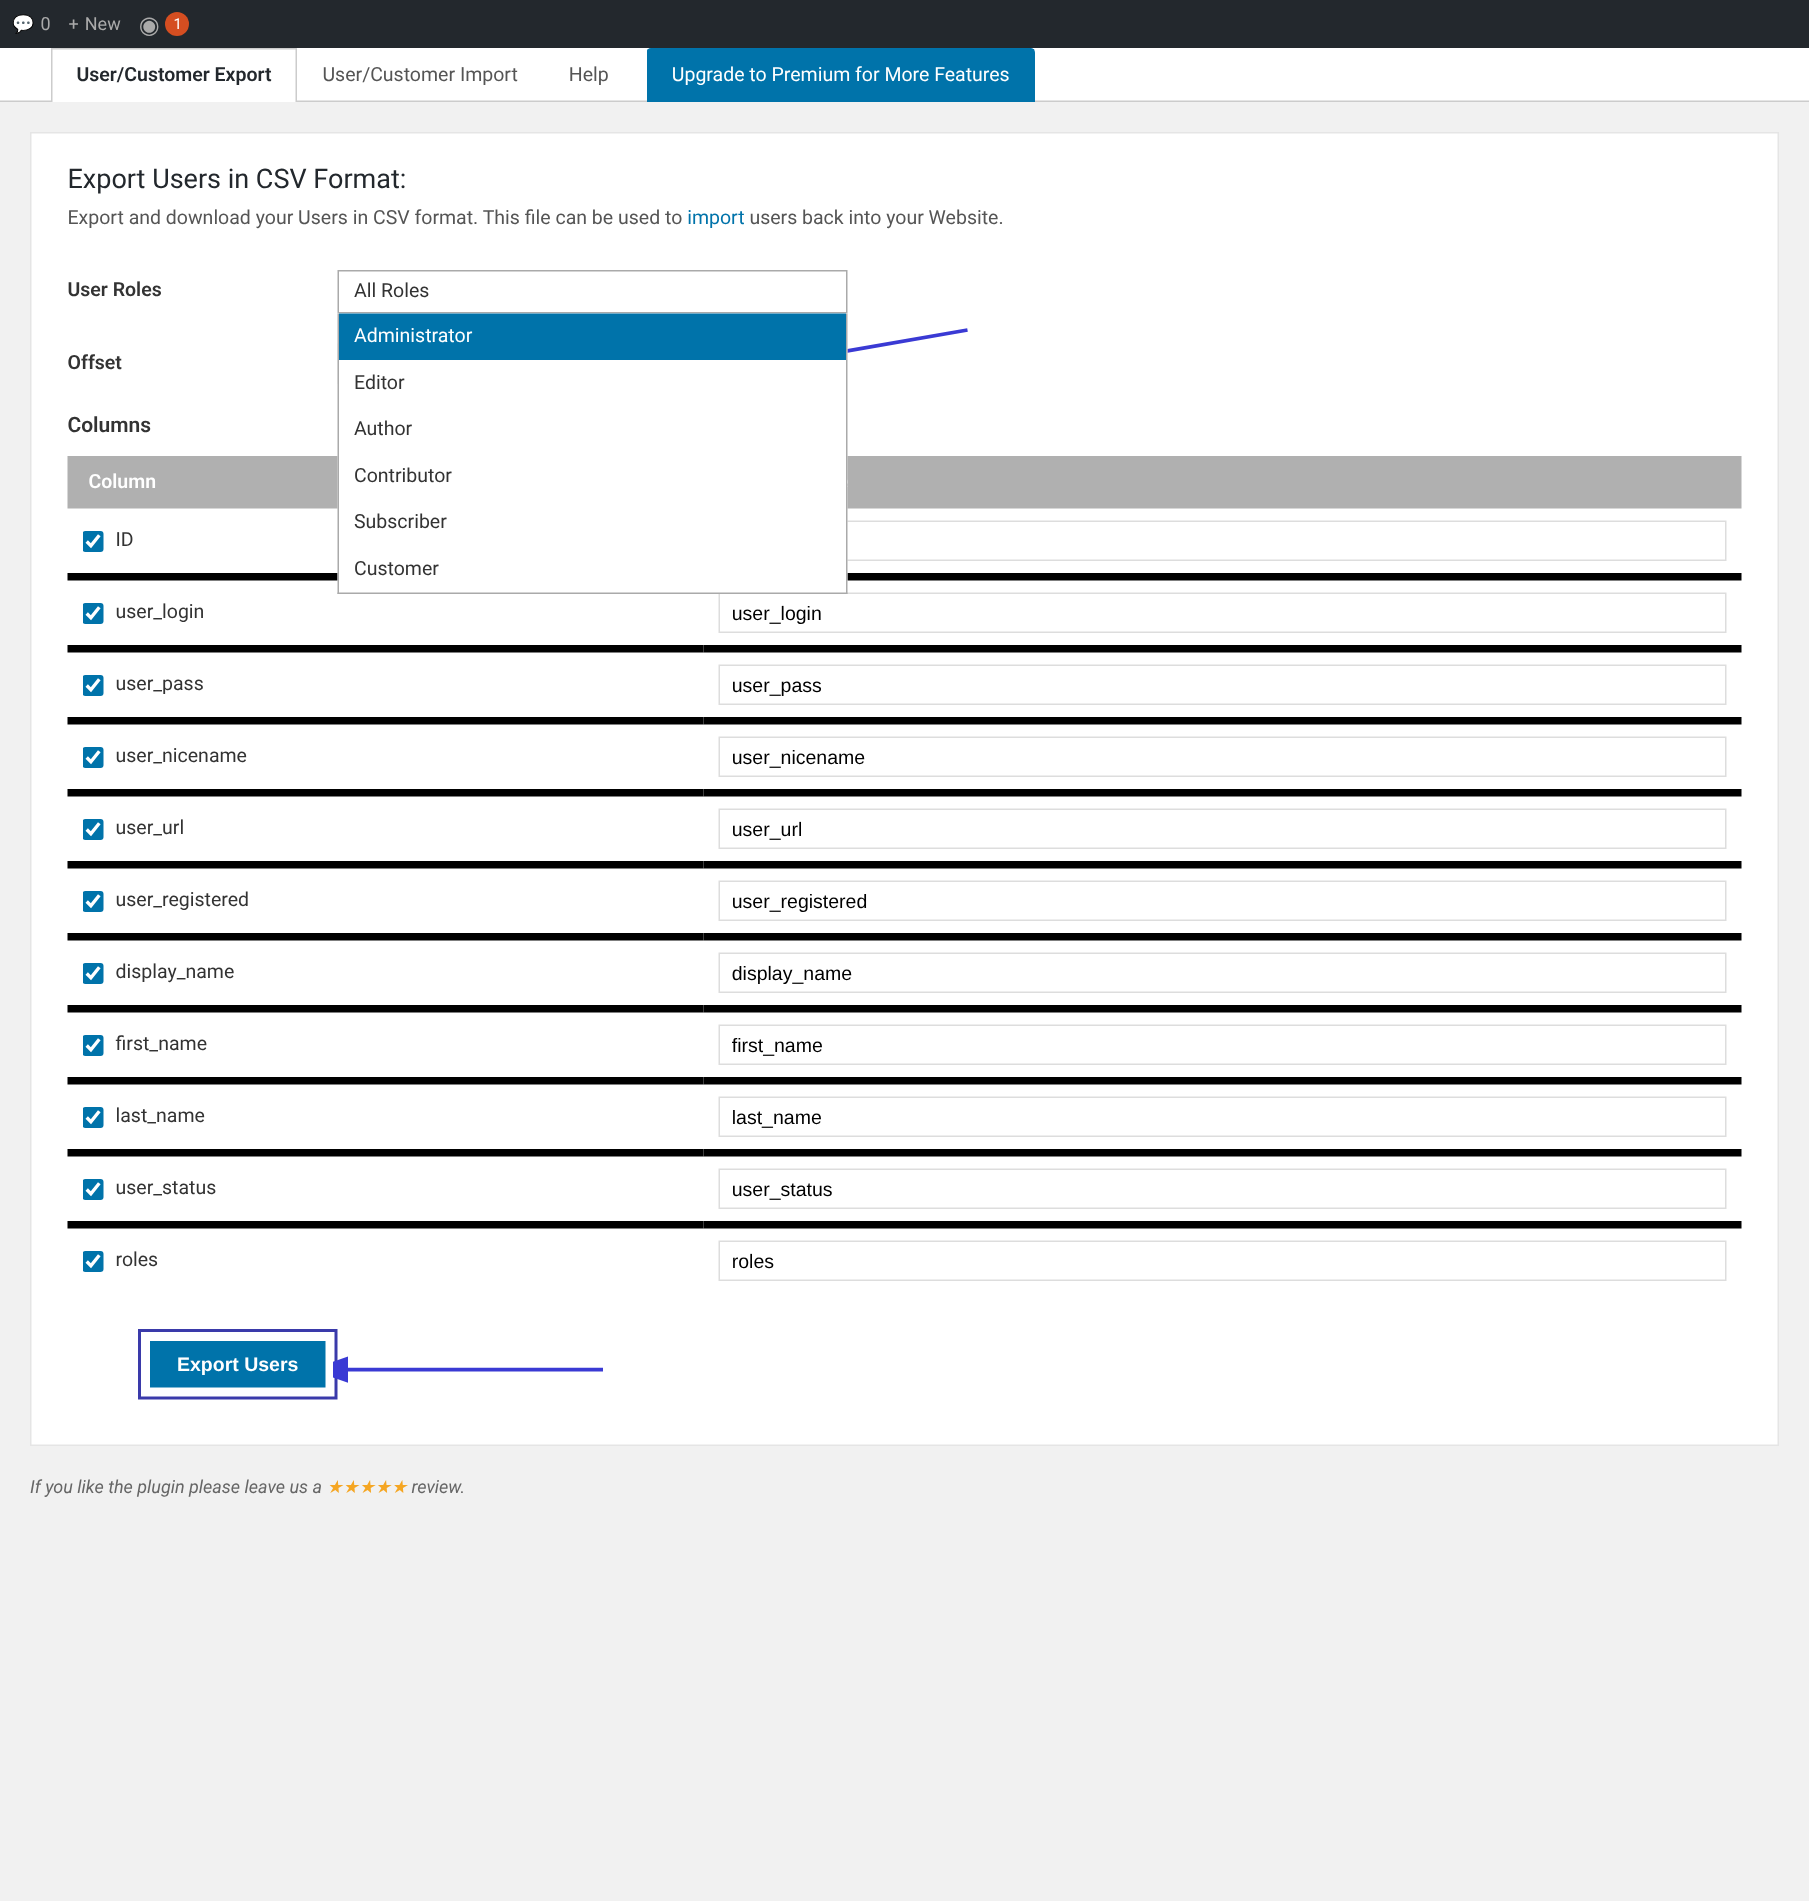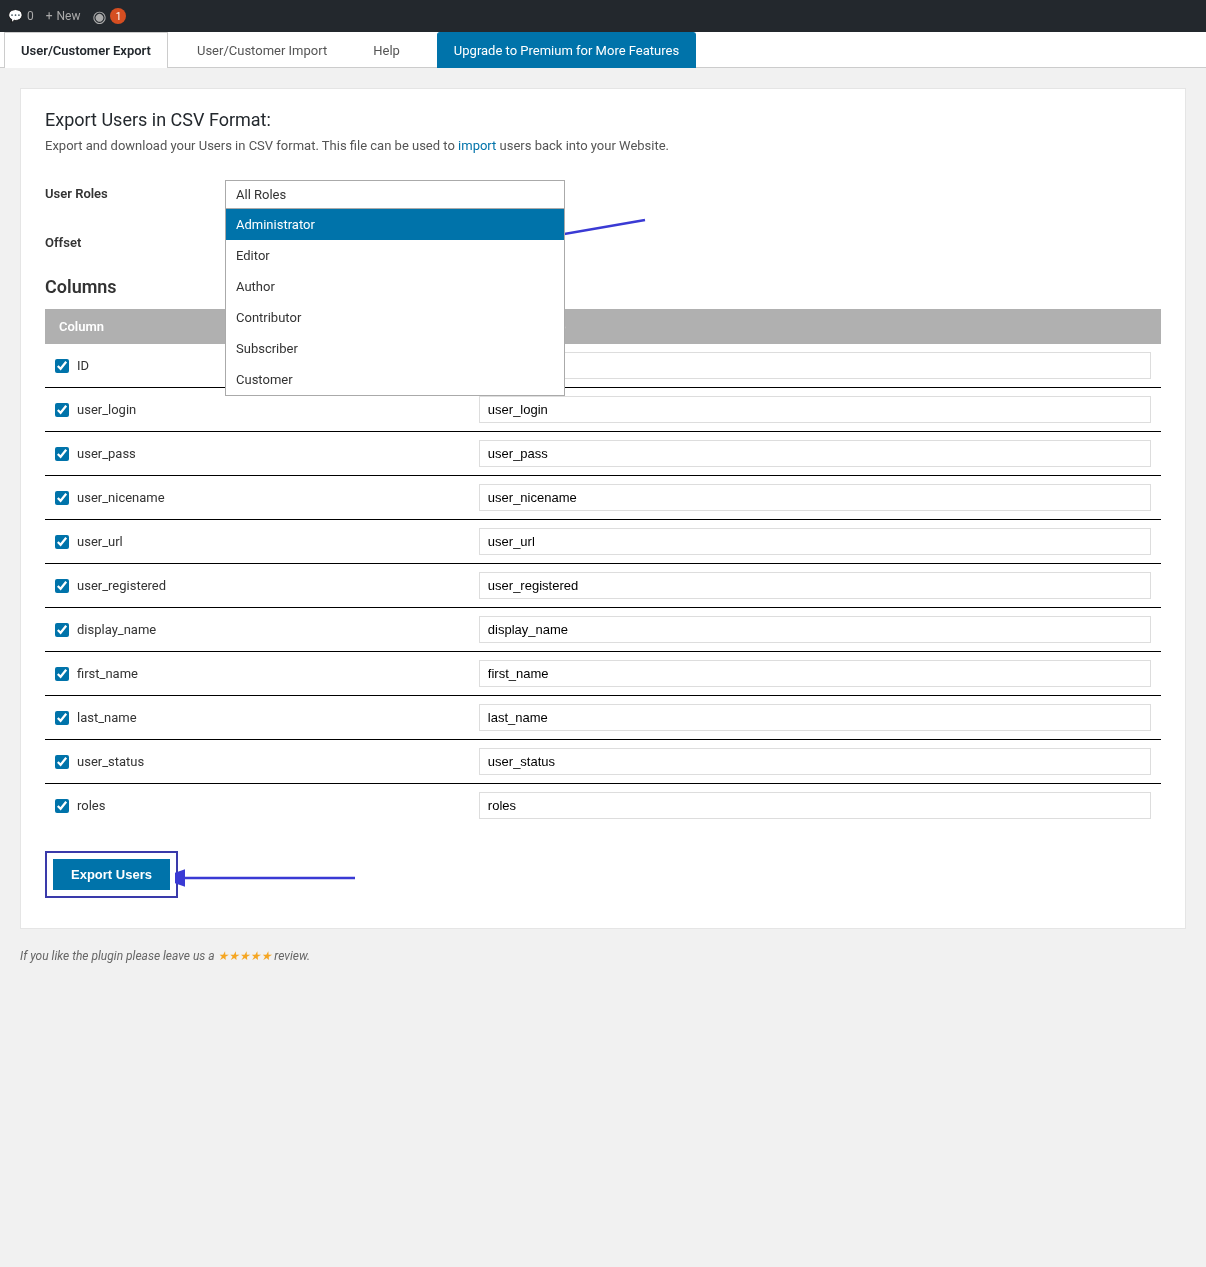--- a/index.html
+++ b/index.html
@@ -30,24 +30,24 @@
       display: flex;
       align-items: center;
       justify-content: center;
       font-size: 10px;
     }
 
     
     .tabs-bar {
       background: #fff;
       border-bottom: 1px solid #ccc;
-      padding: 0 4px;
+      padding: 0 34px;
       display: flex;
       align-items: flex-end;
-      gap: 12px;
+      gap: 0;
     }
     .tab {
       padding: 10px 16px;
       font-size: 13px;
       color: #555;
       border: 1px solid transparent;
       border-bottom: none;
       cursor: pointer;
       background: transparent;
       margin-bottom: -1px;
@@ -149,41 +149,41 @@
     .text-input {
       padding: 5px 8px;
       border: 1px solid #ddd;
       font-size: 13px;
       width: 200px;
     }
 
     
     .columns-label {
       font-weight: 600;
-      font-size: 18px;
+      font-size: 14px;
       margin-bottom: 12px;
     }
 
     
     .columns-table {
       width: 100%;
       border-collapse: collapse;
     }
     .columns-table thead tr {
       background: #b0b0b0;
     }
     .columns-table thead th {
       padding: 10px 14px;
       text-align: left;
       font-size: 13px;
       color: #fff;
       font-weight: 600;
     }
     .columns-table tbody tr {
-      border-bottom: 1px solid #000000;
+      border-bottom: 5px solid #000000;
     }
     .columns-table tbody tr:last-child {
       border-bottom: none;
     }
     .columns-table tbody td {
       padding: 8px 10px;
       vertical-align: middle;
     }
     .col-check {
       display: flex;
@@ -200,20 +200,21 @@
       padding: 5px 8px;
       border: 1px solid #ddd;
       font-size: 13px;
     }
 
     
     .export-area {
       margin-top: 20px;
       position: relative;
       display: inline-block;
+      margin-left: 47px;
     }
     .export-btn-wrapper {
       border: 2px solid #3a3aaa;
       padding: 6px;
       display: inline-block;
     }
     .export-btn {
       background: #0073aa;
       color: white;
       border: none;

